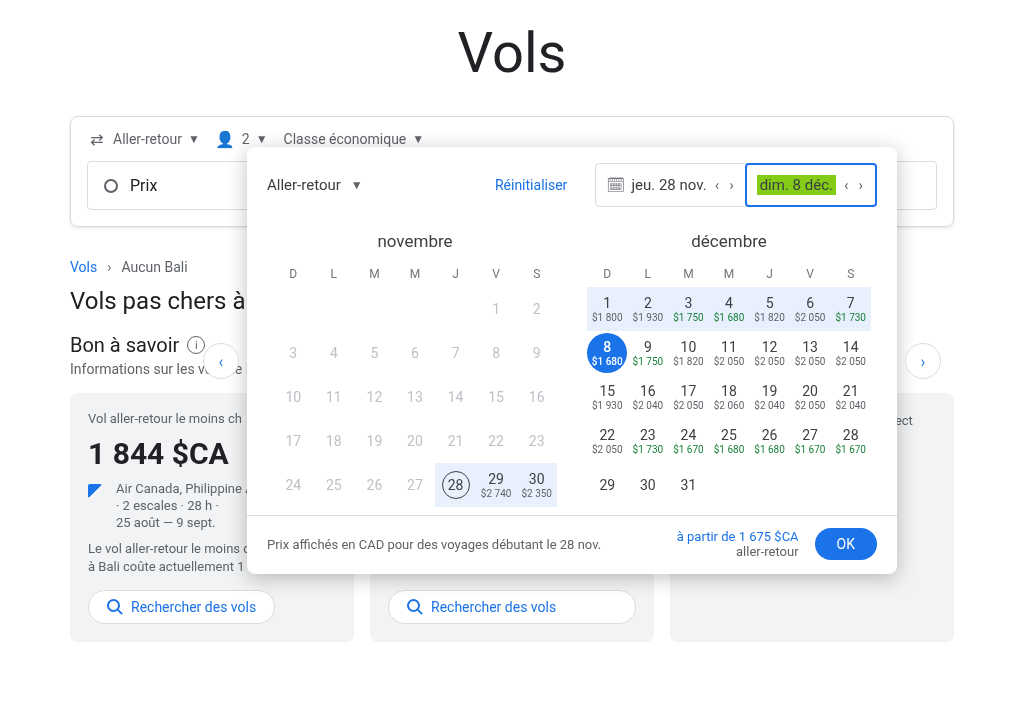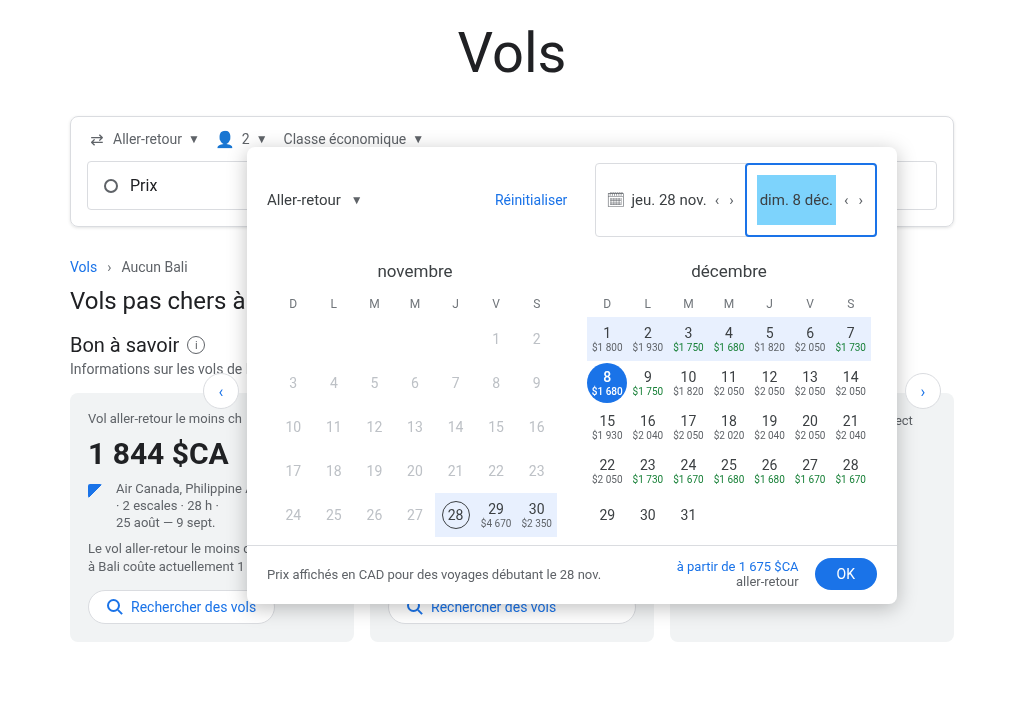--- a/index.html
+++ b/index.html
@@ -40,21 +40,21 @@
 
 .popover{position:absolute;top:147px;left:247px;width:650px;background:#fff;border-radius:8px;box-shadow:0 4px 20px rgba(0,0,0,.25);z-index:100;padding-bottom:14px}
 .pop-top{display:flex;align-items:center;padding:16px 20px;gap:16px}
 .trip-select{font-size:15px;color:#3c4043;display:flex;align-items:center;gap:10px;cursor:pointer}
 .reset{color:#1a73e8;font-size:14px;margin-left:auto;margin-right:12px;cursor:pointer}
 .date-rng{display:flex;border:1px solid #dadce0;border-radius:4px;overflow:visible;gap:0}
 .date-in{padding:10px 10px;display:flex;align-items:center;gap:6px;font-size:15px;color:#3c4043}
 .date-in .cal-ic{color:#5f6368}
 .date-in .nav{color:#5f6368;cursor:pointer;padding:0 2px}
 .date-in.active{border:2px solid #1a73e8;border-radius:4px;margin:-1px}
-.date-in.active .txt{background:#7dd3fc;padding:16px 3px}
+.date-in.active .txt{background:#84cc16;padding:1px 3px}
 .months{display:flex;padding:8px 26px 0;gap:30px;position:relative}
 .scroll-btn{position:absolute;width:36px;height:36px;border:1px solid #dadce0;border-radius:50%;background:#fff;display:flex;align-items:center;justify-content:center;color:#1a73e8;top:120px;cursor:pointer}
 .scroll-left{left:-44px}
 .scroll-right{right:-44px}
 .month{flex:1}
 .month-name{text-align:center;font-size:17px;color:#3c4043;margin-bottom:16px}
 .dow{display:grid;grid-template-columns:repeat(7,1fr);text-align:center;font-size:12px;color:#70757a;margin-bottom:6px}
 .grid{display:grid;grid-template-columns:repeat(7,1fr)}
 .day{height:44px;display:flex;flex-direction:column;align-items:center;justify-content:center;font-size:13px;cursor:pointer;position:relative}
 .day .num{font-size:14px;color:#3c4043}
@@ -269,21 +269,21 @@
             <div class="num">26</div>
           </div>
           <div class="day disabled">
             <div class="num">27</div>
           </div>
           <div class="day depart in-range">
             <div class="num">28</div>
           </div>
           <div class="day in-range">
             <div class="num">29</div>
-            <div class="price">$4 670</div>
+            <div class="price">$2 740</div>
           </div>
           <div class="day in-range">
             <div class="num">30</div>
             <div class="price">$2 350</div>
           </div>
         </div>
     </div>
     <div class="month">
       <div class="month-name">décembre</div>
       <div class="dow" id="dow2">
@@ -361,21 +361,21 @@
           <div class="day">
             <div class="num">16</div>
             <div class="price">$2 040</div>
           </div>
           <div class="day">
             <div class="num">17</div>
             <div class="price">$2 050</div>
           </div>
           <div class="day">
             <div class="num">18</div>
-            <div class="price">$2 020</div>
+            <div class="price">$2 060</div>
           </div>
           <div class="day">
             <div class="num">19</div>
             <div class="price">$2 040</div>
           </div>
           <div class="day">
             <div class="num">20</div>
             <div class="price">$2 050</div>
           </div>
           <div class="day">

